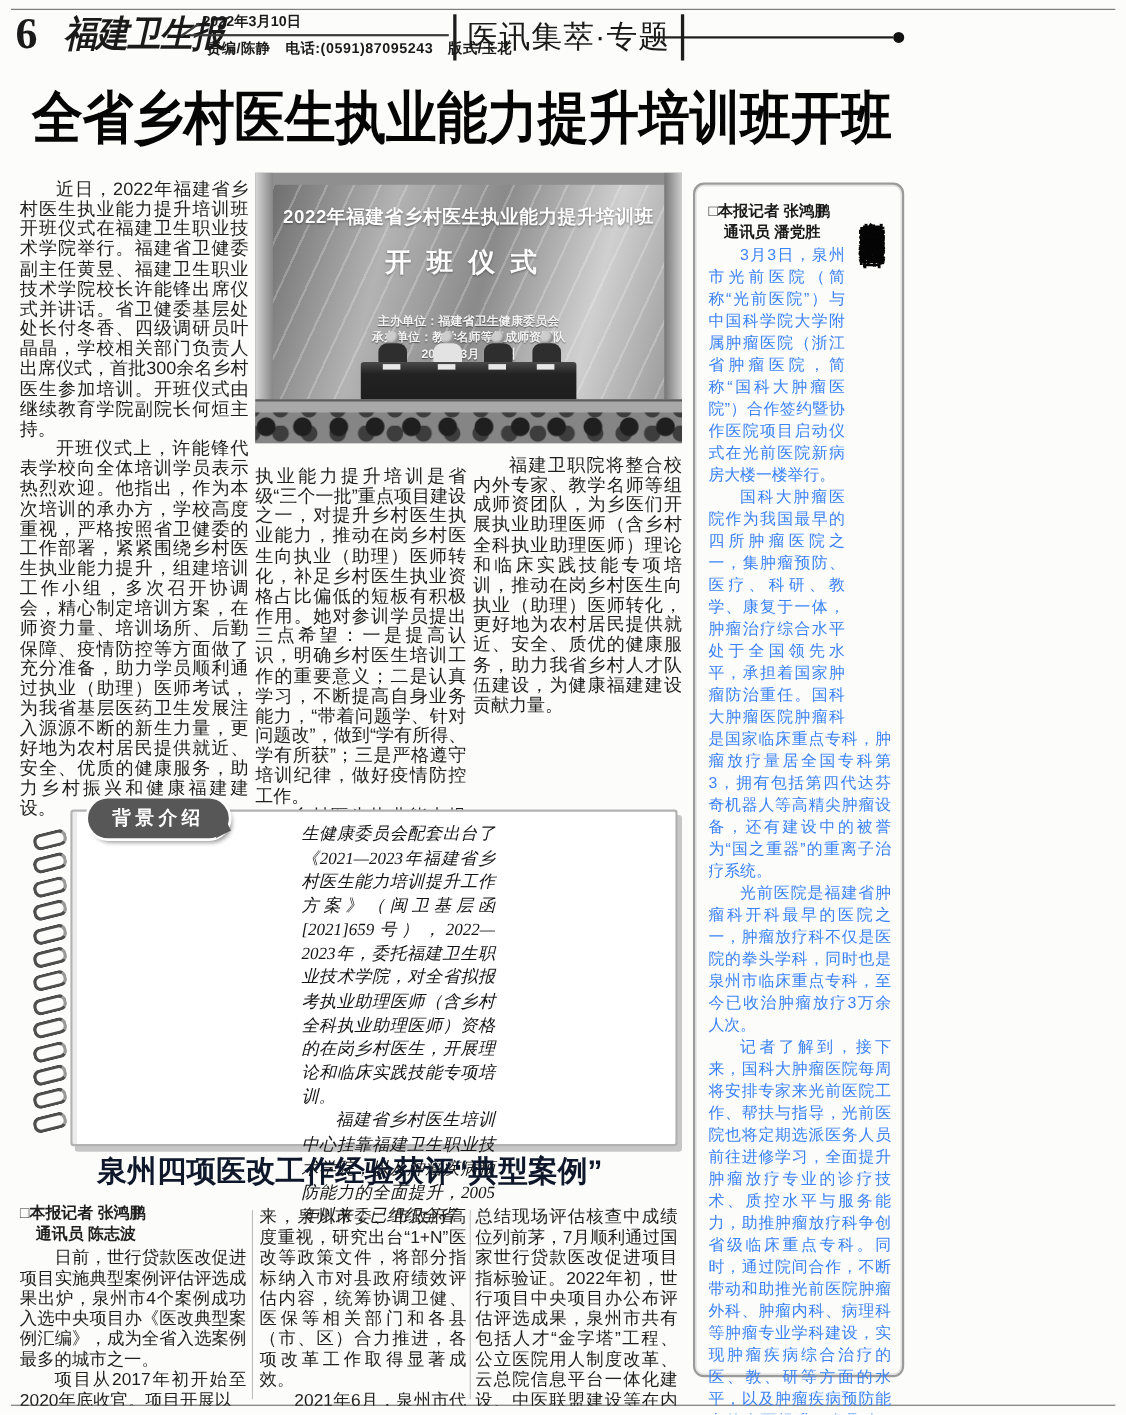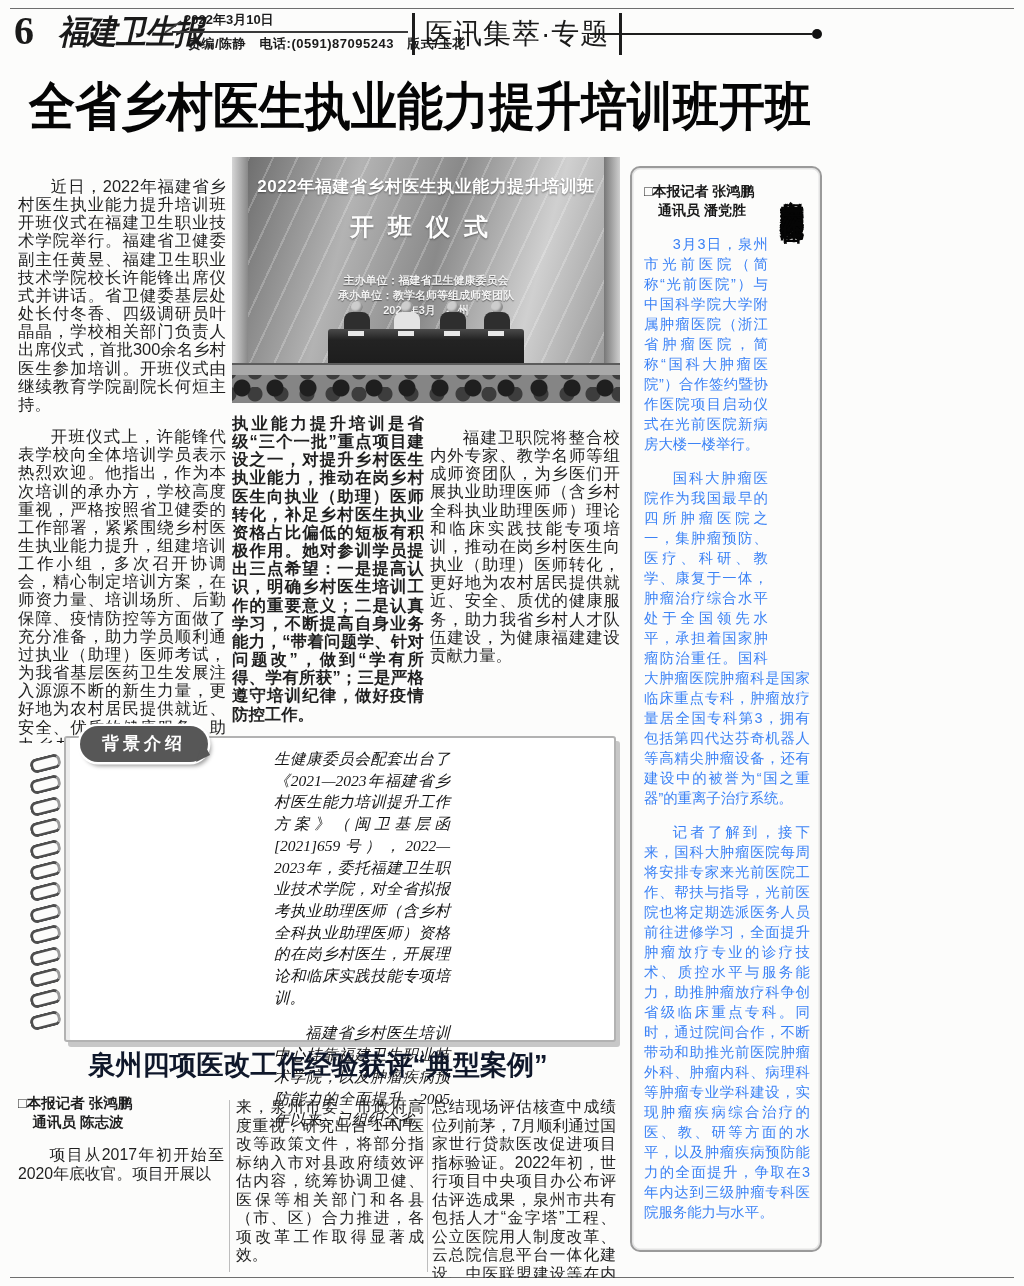--- a/index.html
+++ b/index.html
@@ -20,30 +20,30 @@
   .section-rule{left:590px;top:33px;width:222px;height:2px;background:#1d1d1d;}
   .end-dot{left:812px;top:29px;width:10px;height:10px;border-radius:50%;background:#111;}
   .top-rule{left:10px;top:8px;width:1004px;}
   .bottom-rule{left:10px;top:1277px;width:1004px;}
 
   
   .headline{left:20px;top:74px;width:800px;text-align:center;font-weight:900;font-size:46px;line-height:58px;letter-spacing:0;color:#050505;transform:scaleY(1.12);transform-origin:top center;white-space:nowrap;}
 
   
   .bodytext{font-size:16.4px;line-height:18.15px;text-align:justify;color:#1f1f1f;overflow:hidden;}
-  .ind{text-indent:2em;margin-top:14px;}
+  .ind{text-indent:2em;}
   .col-a1{left:18px;top:163px;width:208px;height:580px;}
-  .col-a2{left:232px;top:414px;width:192px;height:326px;font-weight:bold;}
+  .col-a2{left:232px;top:424px;width:192px;height:326px;}
   .col-a3{left:430px;top:414px;width:190px;height:326px;}
 
   
   .photo{left:232px;top:157px;width:388px;height:246px;background:#8f8f8f;overflow:hidden;}
   .ph-curtain-l{left:0;top:0;width:16px;height:212px;background:linear-gradient(90deg,#d6d6d6,#888);}
   .ph-curtain-r{right:0;top:0;width:16px;height:212px;background:linear-gradient(90deg,#777,#cfcfcf);}
-  .ph-screen{left:16px;top:0;width:356px;height:208px;
+  .ph-screen{left:16px;top:11px;width:356px;height:208px;
      background:
        repeating-linear-gradient(115deg,rgba(255,255,255,.22) 0 2px,rgba(255,255,255,0) 2px 22px),
        linear-gradient(105deg,#6f6f6f 0%,#b3b3b3 28%,#8a8a8a 52%,#d0d0d0 78%,#9a9a9a 100%);}
   .ph-title{left:0;top:18px;width:100%;text-align:center;color:#fff;font-weight:bold;font-size:17px;letter-spacing:.5px;text-shadow:0 1px 2px rgba(0,0,0,.45);}
   .ph-sub{left:0;top:54px;width:100%;text-align:center;color:#fdfdfd;font-weight:bold;font-size:24px;letter-spacing:14px;text-shadow:0 1px 2px rgba(0,0,0,.4);}
   .ph-org{left:0;width:100%;text-align:center;color:#f4f4f4;font-size:11px;font-weight:bold;text-shadow:0 1px 1px rgba(0,0,0,.5);}
   .ph-floor{left:0;top:206px;width:100%;height:12px;background:#a9a9a9;border-top:2px solid #5c5c5c;}
   .ph-table{left:96px;top:172px;width:196px;height:36px;background:linear-gradient(#4a4a4a,#232323 30%,#1d1d1d);border-radius:3px 3px 0 0;}
   .ph-plate{top:174px;width:16px;height:5px;background:#e8e8e8;}
   .ph-person{top:144px;width:26px;height:30px;}
@@ -154,20 +154,21 @@
     <p class="ind">福建卫职院将整合校内外专家、教学名师等组成师资团队，为乡医们开展执业助理医师（含乡村全科执业助理医师）理论和临床实践技能专项培训，推动在岗乡村医生向执业（助理）医师转化，更好地为农村居民提供就近、安全、质优的健康服务，助力我省乡村人才队伍建设，为健康福建建设贡献力量。</p>
 
   </div>
 
   <aside class="abs sidebar">
     <div class="v-title">泉州市光前医院与国科大肿瘤医院签约合作</div>
     <p class="side-byline">□本报记者 张鸿鹏</p>
     <p class="side-byline second">通讯员 潘党胜</p>
     <p class="sidetext ind">3月3日，泉州市光前医院（简称“光前医院”）与中国科学院大学附属肿瘤医院（浙江省肿瘤医院，简称“国科大肿瘤医院”）合作签约暨协作医院项目启动仪式在光前医院新病房大楼一楼举行。</p>
     <p class="sidetext ind">国科大肿瘤医院作为我国最早的四所肿瘤医院之一，集肿瘤预防、医疗、科研、教学、康复于一体，肿瘤治疗综合水平处于全国领先水平，承担着国家肿瘤防治重任。国科大肿瘤医院肿瘤科是国家临床重点专科，肿瘤放疗量居全国专科第3，拥有包括第四代达芬奇机器人等高精尖肿瘤设备，还有建设中的被誉为“国之重器”的重离子治疗系统。</p>
+    <p class="sidetext ind">光前医院是福建省肿瘤科开科最早的医院之一，肿瘤放疗科不仅是医院的拳头学科，同时也是泉州市临床重点专科，至今已收治肿瘤放疗3万余人次。</p>
     <p class="sidetext ind">记者了解到，接下来，国科大肿瘤医院每周将安排专家来光前医院工作、帮扶与指导，光前医院也将定期选派医务人员前往进修学习，全面提升肿瘤放疗专业的诊疗技术、质控水平与服务能力，助推肿瘤放疗科争创省级临床重点专科。同时，通过院间合作，不断带动和助推光前医院肿瘤外科、肿瘤内科、病理科等肿瘤专业学科建设，实现肿瘤疾病综合治疗的医、教、研等方面的水平，以及肿瘤疾病预防能力的全面提升，争取在3年内达到三级肿瘤专科医院服务能力与水平。</p>
 
   </aside>
 
   <div class="abs bgbox">
     <div class="bg-pagecard"></div>
     <div class="rings">
       <div class="ring"></div>
       <div class="ring"></div>
       <div class="ring"></div>
@@ -188,20 +189,21 @@
       <p class="ind">福建省乡村医生培训中心挂靠福建卫生职业技术学院，以及肿瘤疾病预防能力的全面提升，2005年以来，已组织全省</p>
     </div>
   </div>
 
   <h2 class="abs b-headline" style="margin:0;">泉州四项医改工作经验获评“典型案例”</h2>
   <div class="abs vline v1"></div>
   <div class="abs vline v2"></div>
   <div class="abs btext col-b1">
     <p class="b-byline">□本报记者 张鸿鹏</p>
     <p class="b-byline second">通讯员 陈志波</p>
+    <p class="ind">日前，世行贷款医改促进项目实施典型案例评估评选成果出炉，泉州市4个案例成功入选中央项目办《医改典型案例汇编》，成为全省入选案例最多的城市之一。</p>
     <p class="ind">项目从2017年初开始至2020年底收官。项目开展以</p>
   </div>
   <div class="abs btext col-b2">
     <p>来，泉州市委、市政府高度重视，研究出台“1+N”医改等政策文件，将部分指标纳入市对县政府绩效评估内容，统筹协调卫健、医保等相关部门和各县（市、区）合力推进，各项改革工作取得显著成效。</p>
     <p class="ind">2021年6月，泉州市代表福建省在国务院11个综合医改试点省份阶段性（2016—2020年）</p>
   </div>
   <div class="abs btext col-b3">
     <p>总结现场评估核查中成绩位列前茅，7月顺利通过国家世行贷款医改促进项目指标验证。2022年初，世行项目中央项目办公布评估评选成果，泉州市共有包括人才“金字塔”工程、公立医院用人制度改革、云总院信息平台一体化建设、中医联盟建设等在内的4个典型案例入选。</p>
   </div>
 

